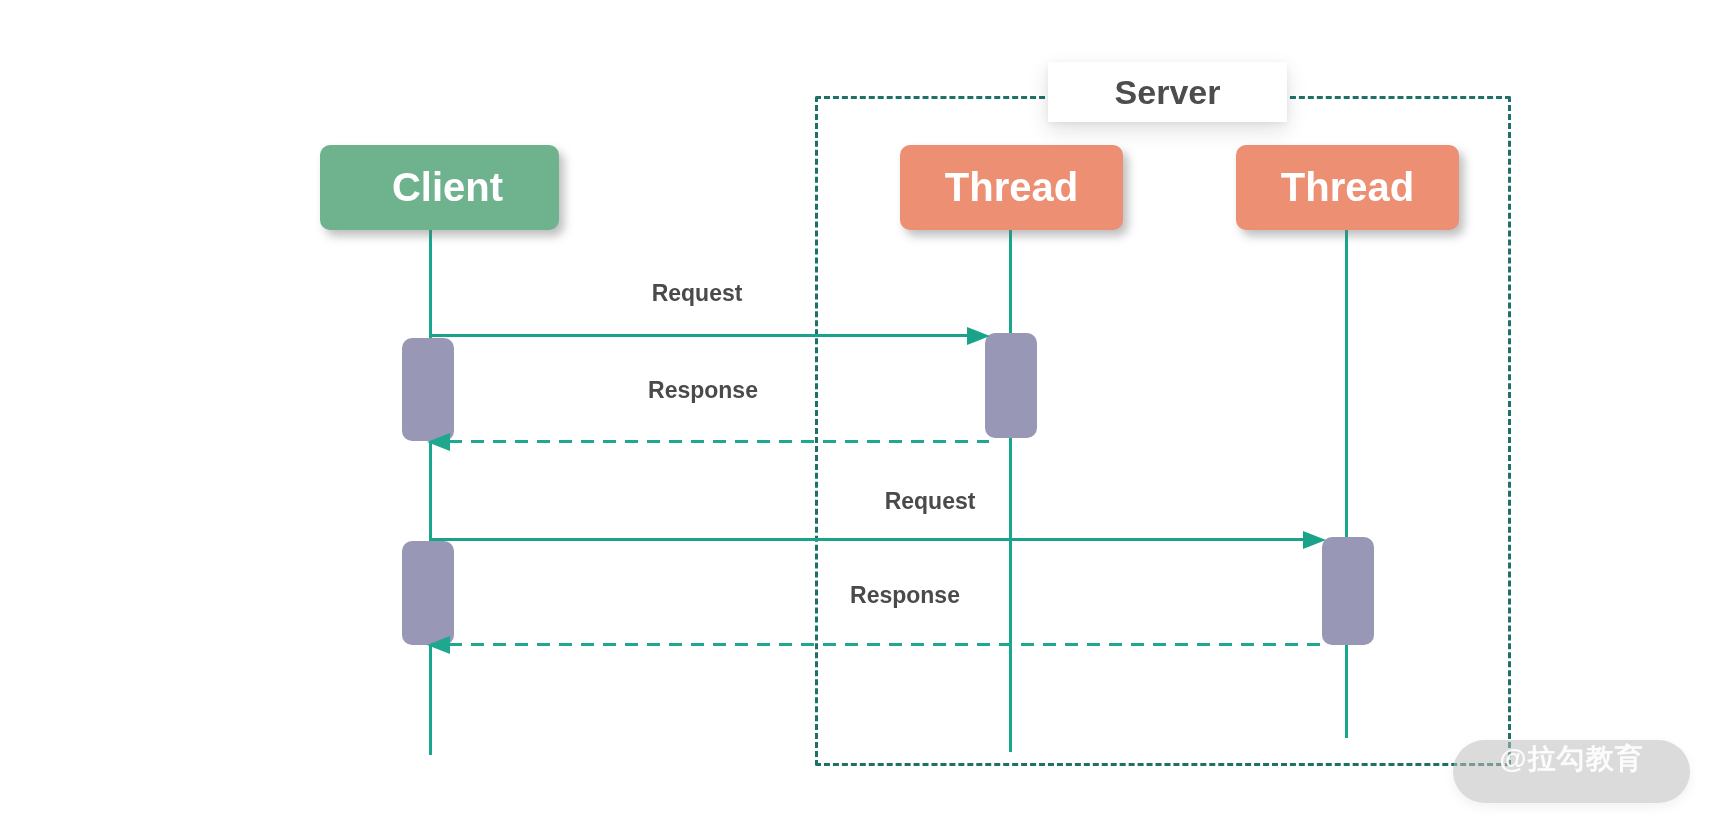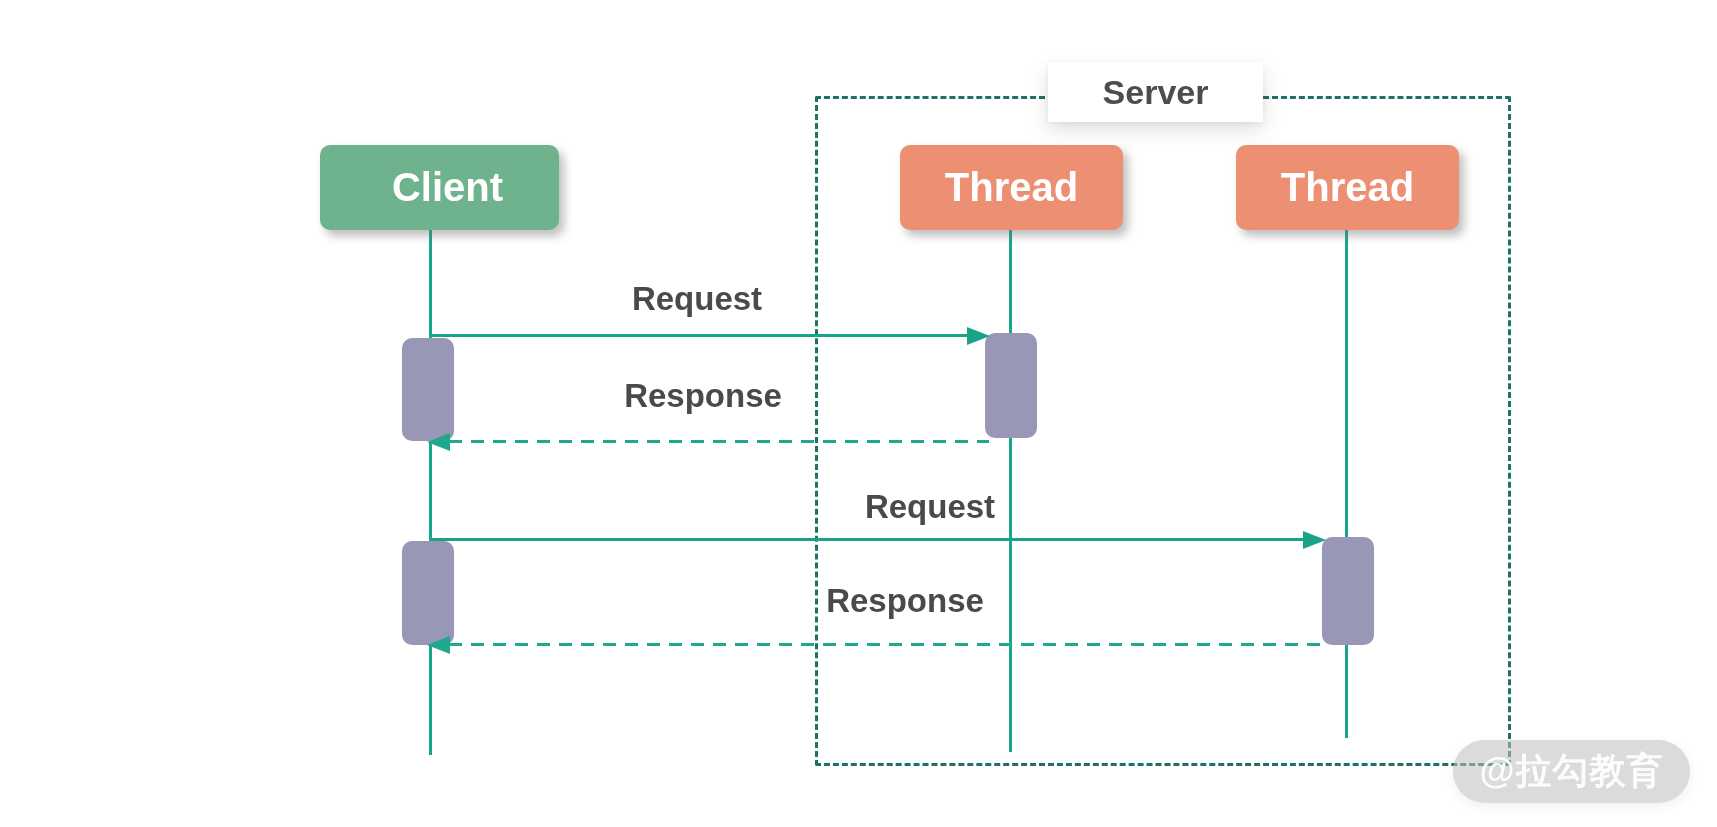--- a/index.html
+++ b/index.html
@@ -15,21 +15,21 @@
   .server-boundary {
     position: absolute;
     left: 815px; top: 96px;
     width: 690px; height: 664px;
     border: 3px dashed #1e7166;
     border-radius: 2px;
   }
   .server-label {
     position: absolute;
     left: 1048px; top: 62px;
-    width: 215px; height: 60px;
+    width: 239px; height: 60px;
     background: #ffffff;
     box-shadow: 0 8px 22px rgba(0,0,0,0.12), 0 2px 6px rgba(0,0,0,0.06);
     display: flex; align-items: center; justify-content: center;
     font-size: 34px; font-weight: 700; color: #4d4d4d;
     z-index: 6;
   }
   
   .lifeline {
     position: absolute;
     width: 3px;
@@ -95,37 +95,37 @@
   .line-resp1 { left: 449px; top: 440px; width: 540px; }
   .head-resp1 { left: 427px; top: 433px; }
   .line-req2  { left: 432px; top: 538px; width: 873px; }
   .head-req2  { left: 1303px; top: 531px; }
   .line-resp2 { left: 449px; top: 643px; width: 876px; }
   .head-resp2 { left: 427px; top: 636px; }
   
   .msg-label {
     position: absolute;
     transform: translateX(-50%);
-    font-size: 33px; font-weight: 600; color: #4a4a4a;
+    font-size: 23px; font-weight: 600; color: #4a4a4a;
     white-space: nowrap;
     z-index: 5;
   }
   .lbl-req1  { left: 697px; top: 280px; }
   .lbl-resp1 { left: 703px; top: 377px; }
   .lbl-req2  { left: 930px; top: 488px; }
   .lbl-resp2 { left: 905px; top: 582px; }
   
   .watermark {
     position: absolute;
     left: 1453px; top: 740px;
     width: 237px; height: 63px;
     background: rgba(190,190,190,0.55);
     border-radius: 32px;
-    display: flex; align-items: center; justify-content: center;
-    font-size: 36px; font-weight: 600;
+    display: flex; justify-content: center;
+    font-size: 28px; font-weight: 600;
     color: rgba(255,255,255,0.92);
     letter-spacing: 1px;
     box-shadow: 0 4px 12px rgba(0,0,0,0.06);
     z-index: 7;
   }
 </style>
 </head>
 <body>
 
 <div class="canvas">

